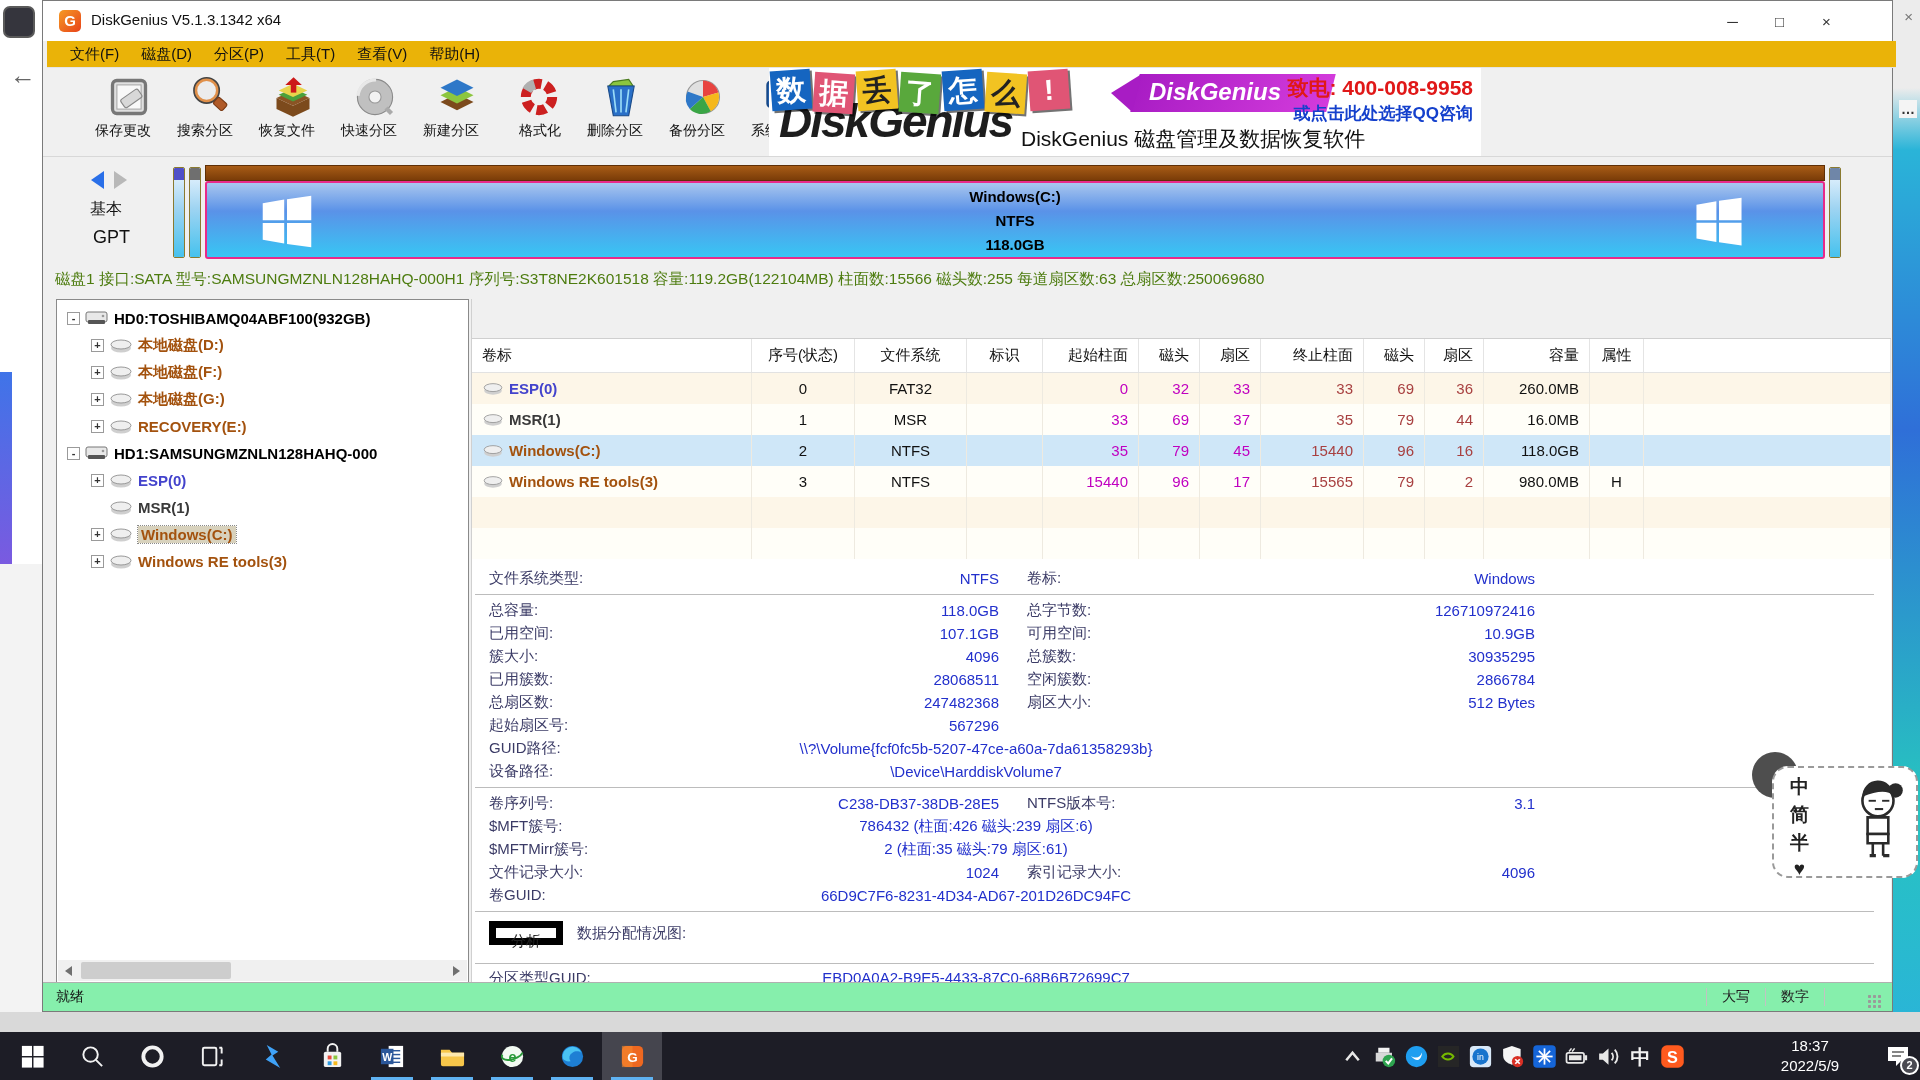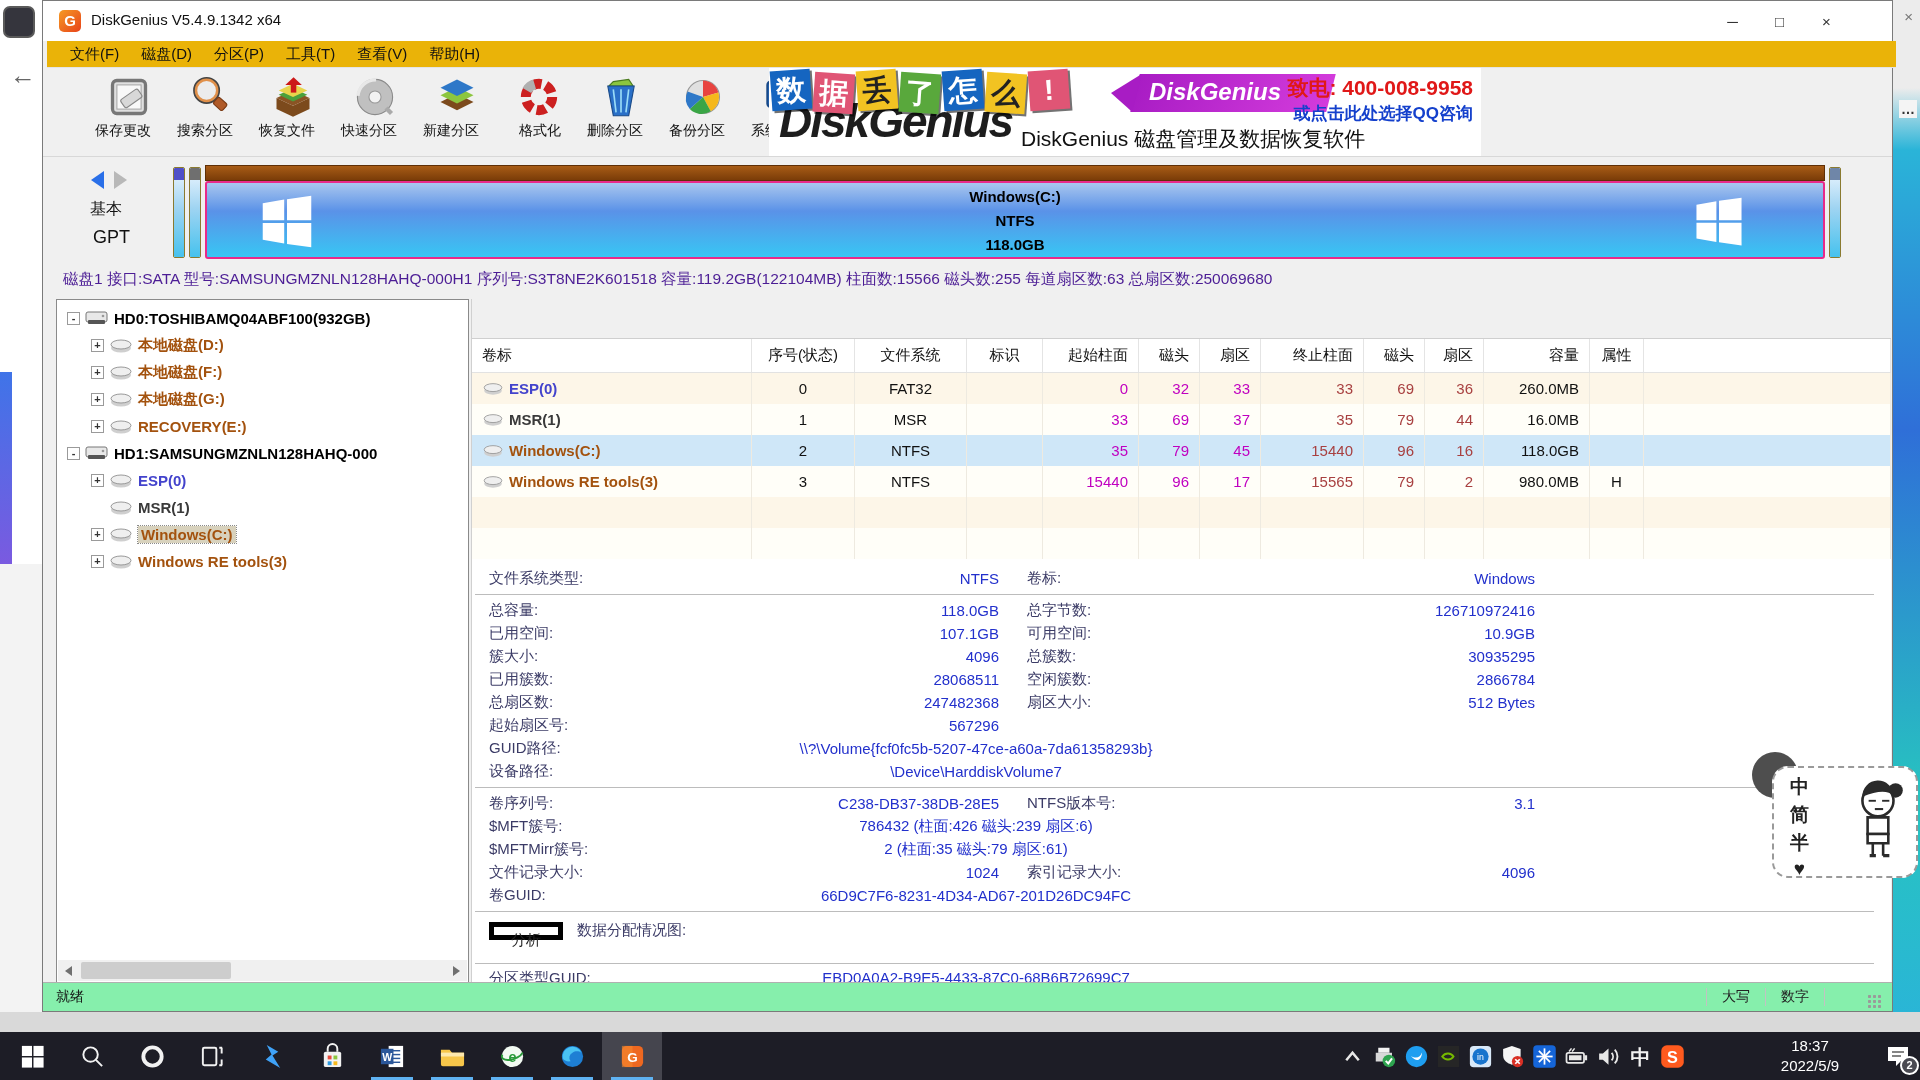--- a/index.html
+++ b/index.html
@@ -57,21 +57,21 @@
 .pnarrow .body{position:absolute;inset:0;background:linear-gradient(180deg,#eef6ff 0,#9fd4f2 45%,#46c2ee 100%)}
 .pnarrow .cap{position:absolute;left:0;top:0;width:100%;height:12px}
 .pn1{left:130px}.pn2{left:146px}.pn3{left:1786px}
 .pn1 .cap{background:#5050c8}.pn2 .cap{background:#6f6f6f}.pn3 .cap{background:#6f86a8}
 .pbar-top{position:absolute;left:162px;top:8px;width:1620px;height:16px;background:linear-gradient(180deg,#a85c16,#7a3c08);border:1px solid #5e2f06}
 .pbar-main{position:absolute;left:162px;top:24px;width:1620px;height:78px;border:2px solid #e82a8a;border-radius:3px;background:linear-gradient(180deg,#a9c6ee 0,#5a92e8 38%,#38c6f4 100%)}
 .winflag-left{position:absolute;left:52px;top:11px;width:56px;height:56px}
 .winflag-right{position:absolute;right:78px;top:13px;width:52px;height:52px}
 .pbar-text{position:absolute;left:0;top:2px;width:100%;text-align:center;font-size:15px;font-weight:bold;line-height:24px;color:#000}
 
-.diskinfo{position:absolute;left:20px;top:268px;font-size:15.5px;color:#4c1d95;white-space:nowrap}
+.diskinfo{position:absolute;left:12px;top:268px;font-size:15.5px;color:#4d7c0f;white-space:nowrap}
 
 .tree-panel{position:absolute;left:13px;top:298px;width:413px;height:684px;background:#fff;border:1px solid #8a8a8a}
 .tree-items{position:absolute;left:2px;right:2px;top:5px;bottom:24px;overflow:hidden}
 .titem{height:27px;display:flex;align-items:center;font-size:15px;font-weight:bold;white-space:nowrap}
 .exp{width:13px;height:13px;border:1px solid #9a9a9a;background:#fff;font-size:11px;line-height:11px;text-align:center;color:#333;margin-right:5px;flex:none}
 .exp.noexp{border:none;background:transparent}
 .tico{margin-right:5px;flex:none}
 .tico svg{width:24px;height:17px}
 .c-disk{color:#000}.c-vol{color:#a3520e}.c-esp{color:#4343cc}.c-msr{color:#3a3a3a}
 .selbg{background:#d8d2bd;outline:1px dotted #8a8a8a;padding:0 3px}
@@ -96,21 +96,21 @@
 .td .tico svg{width:22px;height:15px}
 .num-s{color:#c000c0}.num-e{color:#a84040}
 
 .details{position:absolute;left:0;top:268px;width:100%}
 .drow{display:grid;grid-template-columns:218px 292px 28px 218px 290px minmax(0,1fr);height:23px;align-items:center;font-size:15px;padding-left:17px}
 .dl,.dl2{color:#3b3b66;white-space:nowrap}
 .dv,.dv2{color:#2230cc;text-align:right;white-space:nowrap}
 .dcenter{grid-column:2/5;text-align:center}
 .dsep{height:1px;background:#bcbcbc;margin:4px 17px 4px 3px}
 .analyze-row{position:absolute;left:17px;top:622px;display:flex;align-items:center;gap:14px}
-.analyze-btn{width:74px;height:18px;background:#fdfdfd;border:5px solid #000000;font-size:15px;color:#222;text-align:center;line-height:26px}
+.analyze-btn{width:74px;height:24px;background:#fdfdfd;border:7px solid #000000;font-size:15px;color:#222;text-align:center;line-height:26px}
 .alloc-label{font-size:15px;color:#3b3b66}
 .clip-sep{position:absolute;left:3px;right:17px;top:664px;height:1px;background:#bcbcbc}
 .clip-row{position:absolute;left:17px;top:670px;width:100%;display:grid;grid-template-columns:218px 292px 28px 218px 290px minmax(0,1fr);font-size:15px}
 
 .statusbar{position:absolute;left:0;bottom:0;width:100%;height:29px;background:#86efac;border-top:1px solid #b0b0b0}
 .sb-ready{position:absolute;left:13px;top:5px;font-size:14px}
 .sb-right{position:absolute;right:10px;top:0;height:100%;display:flex;align-items:center}
 .sb-sep{width:1px;height:18px;background:#c2c2c2}
 .sb-cell{width:58px;text-align:center;font-size:14px;color:#222}
 .sb-grip{width:15px;height:15px;margin-left:42px;background-image:radial-gradient(#9a9a9a 1.4px,transparent 1.5px);background-size:5px 5px;align-self:flex-end;margin-bottom:2px}
@@ -144,21 +144,21 @@
 </div>
 <div class="desktop-right">
   <div class="dr-close">×</div>
   <div class="dr-dots">…</div>
 </div>
 <div class="gap-strip"></div>
 
 <div class="main-window">
   <div class="titlebar">
     <div class="app-icon">G</div>
-    <div class="title-text">DiskGenius V5.4.9.1342 x64</div>
+    <div class="title-text">DiskGenius V5.1.3.1342 x64</div>
     <div class="win-btns">
       <div class="wbtn">─</div>
       <div class="wbtn">□</div>
       <div class="wbtn">×</div>
     </div>
   </div>
 
   <div class="menubar" id="menubar">
       <div class="menu-item">文件(F)</div>
       <div class="menu-item">磁盘(D)</div>

